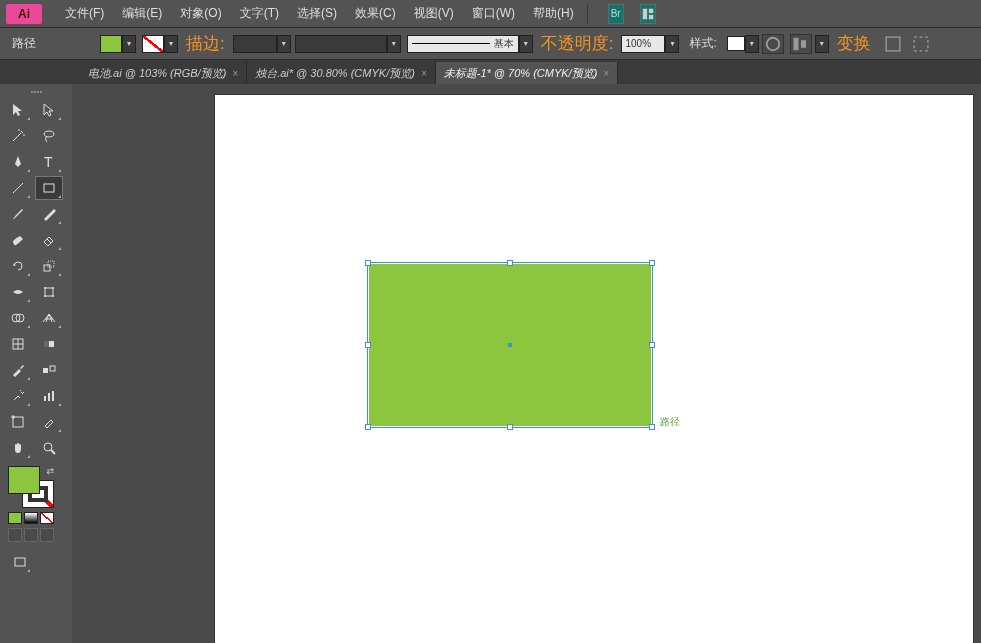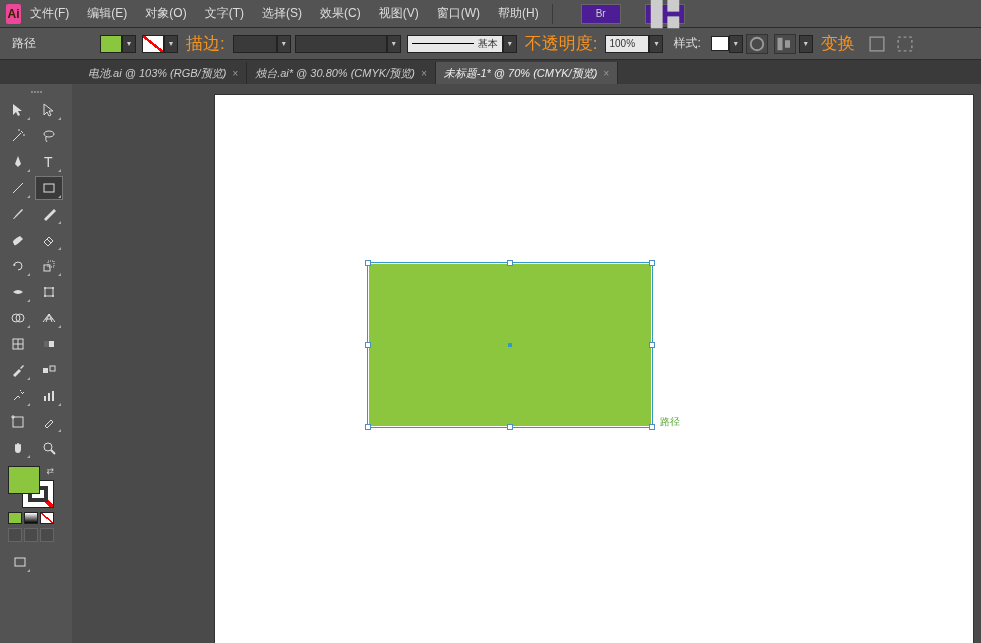--- a/index.html
+++ b/index.html
@@ -1,36 +1,36 @@
 <!DOCTYPE html>
 <html><head>
 <meta charset="utf-8">
 <style>
 * { margin: 0; padding: 0; box-sizing: border-box; font-family: "Microsoft YaHei", Arial, sans-serif; }
 body { background: #535353; width: 981px; height: 643px; overflow: hidden; position: relative; }
 
 
 .menubar { height: 28px; background: #535353; display: flex; align-items: center; padding-left: 6px; border-bottom: 1px solid #2a2a2a; }
-.ai-logo { width: 15px; height: 20px; background: #ec4899; color: #3a2200; display: flex; align-items: center; justify-content: center; font-size: 12px; font-weight: bold; border-radius: 2px; }
+.ai-logo { width: 36px; height: 20px; background: #ec4899; color: #3a2200; display: flex; align-items: center; justify-content: center; font-size: 12px; font-weight: bold; border-radius: 2px; margin-right: 14px; }
 .menu-item { color: #ddd; font-size: 12px; padding: 0 9px; cursor: pointer; }
 .menu-divider { width: 1px; height: 20px; background: #3a3a3a; margin: 0 4px; }
-.menu-btn { width: 40px; height: 20px; background: #4c1d95; border: 1px solid #666; margin-left: 24px; display: flex; align-items: center; justify-content: center; color: #ccc; font-size: 10px; }
+.menu-btn { width: 16px; height: 20px; background: #0f766e; border: 1px solid #666; margin-left: 16px; display: flex; align-items: center; justify-content: center; color: #ccc; font-size: 10px; }
 
 
 .controlbar { height: 32px; background: #535353; border-bottom: 1px solid #2a2a2a; display: flex; align-items: center; padding: 0 12px; }
 .ctrl-label { color: #ddd; font-size: 12px; margin-right: 10px; }
 .swatch { width: 22px; height: 18px; border: 1px solid #222; }
 .swatch-green { background: #8cc63f; }
 .swatch-none { background: #fff; position: relative; }
 .swatch-none::after { content: ""; position: absolute; top: 0; left: 0; right: 0; bottom: 0; background: linear-gradient(to top right, transparent 45%, red 45%, red 55%, transparent 55%); }
 .dropdown-arrow { width: 14px; height: 18px; background: #3a3a3a; border: 1px solid #222; display: flex; align-items: center; justify-content: center; color: #ccc; font-size: 8px; }
 .ctrl-orange { color: #f7931e; font-size: 17px; margin: 0 8px; }
 .stroke-weight { width: 44px; height: 18px; background: #3a3a3a; border: 1px solid #222; }
 .stroke-style { width: 92px; height: 18px; background: #3a3a3a; border: 1px solid #222; }
-.brush-select { width: 96px; height: 18px; background: #e8e8e8; border: 1px solid #222; display: flex; align-items: center; padding: 0 4px; font-size: 10px; color: #333; }
+.brush-select { width: 112px; height: 18px; background: #e8e8e8; border: 1px solid #222; display: flex; align-items: center; padding: 0 4px; font-size: 10px; color: #333; }
 .brush-line { flex: 1; height: 1px; background: #000; margin-right: 4px; }
 .opacity-input { width: 44px; height: 18px; background: #e8e8e8; border: 1px solid #222; font-size: 10px; padding: 0 3px; color: #333; }
 .small-swatch { width: 18px; height: 15px; border: 1px solid #222; }
 .icon-btn { width: 22px; height: 20px; background: #4a4a4a; border: 1px solid #333; margin: 0 3px; display: flex; align-items: center; justify-content: center; color: #999; }
 
 
 .tabbar { height: 24px; background: #3a3a3a; display: flex; align-items: flex-end; padding-left: 80px; }
 .tab { height: 22px; padding: 0 8px; display: flex; align-items: center; color: #ccc; font-size: 11px; background: #3a3a3a; border-right: 1px solid #2a2a2a; cursor: pointer; font-style: italic; }
 .tab.active { background: #535353; color: #eee; }
 .tab-close { margin-left: 6px; font-size: 10px; color: #999; }

